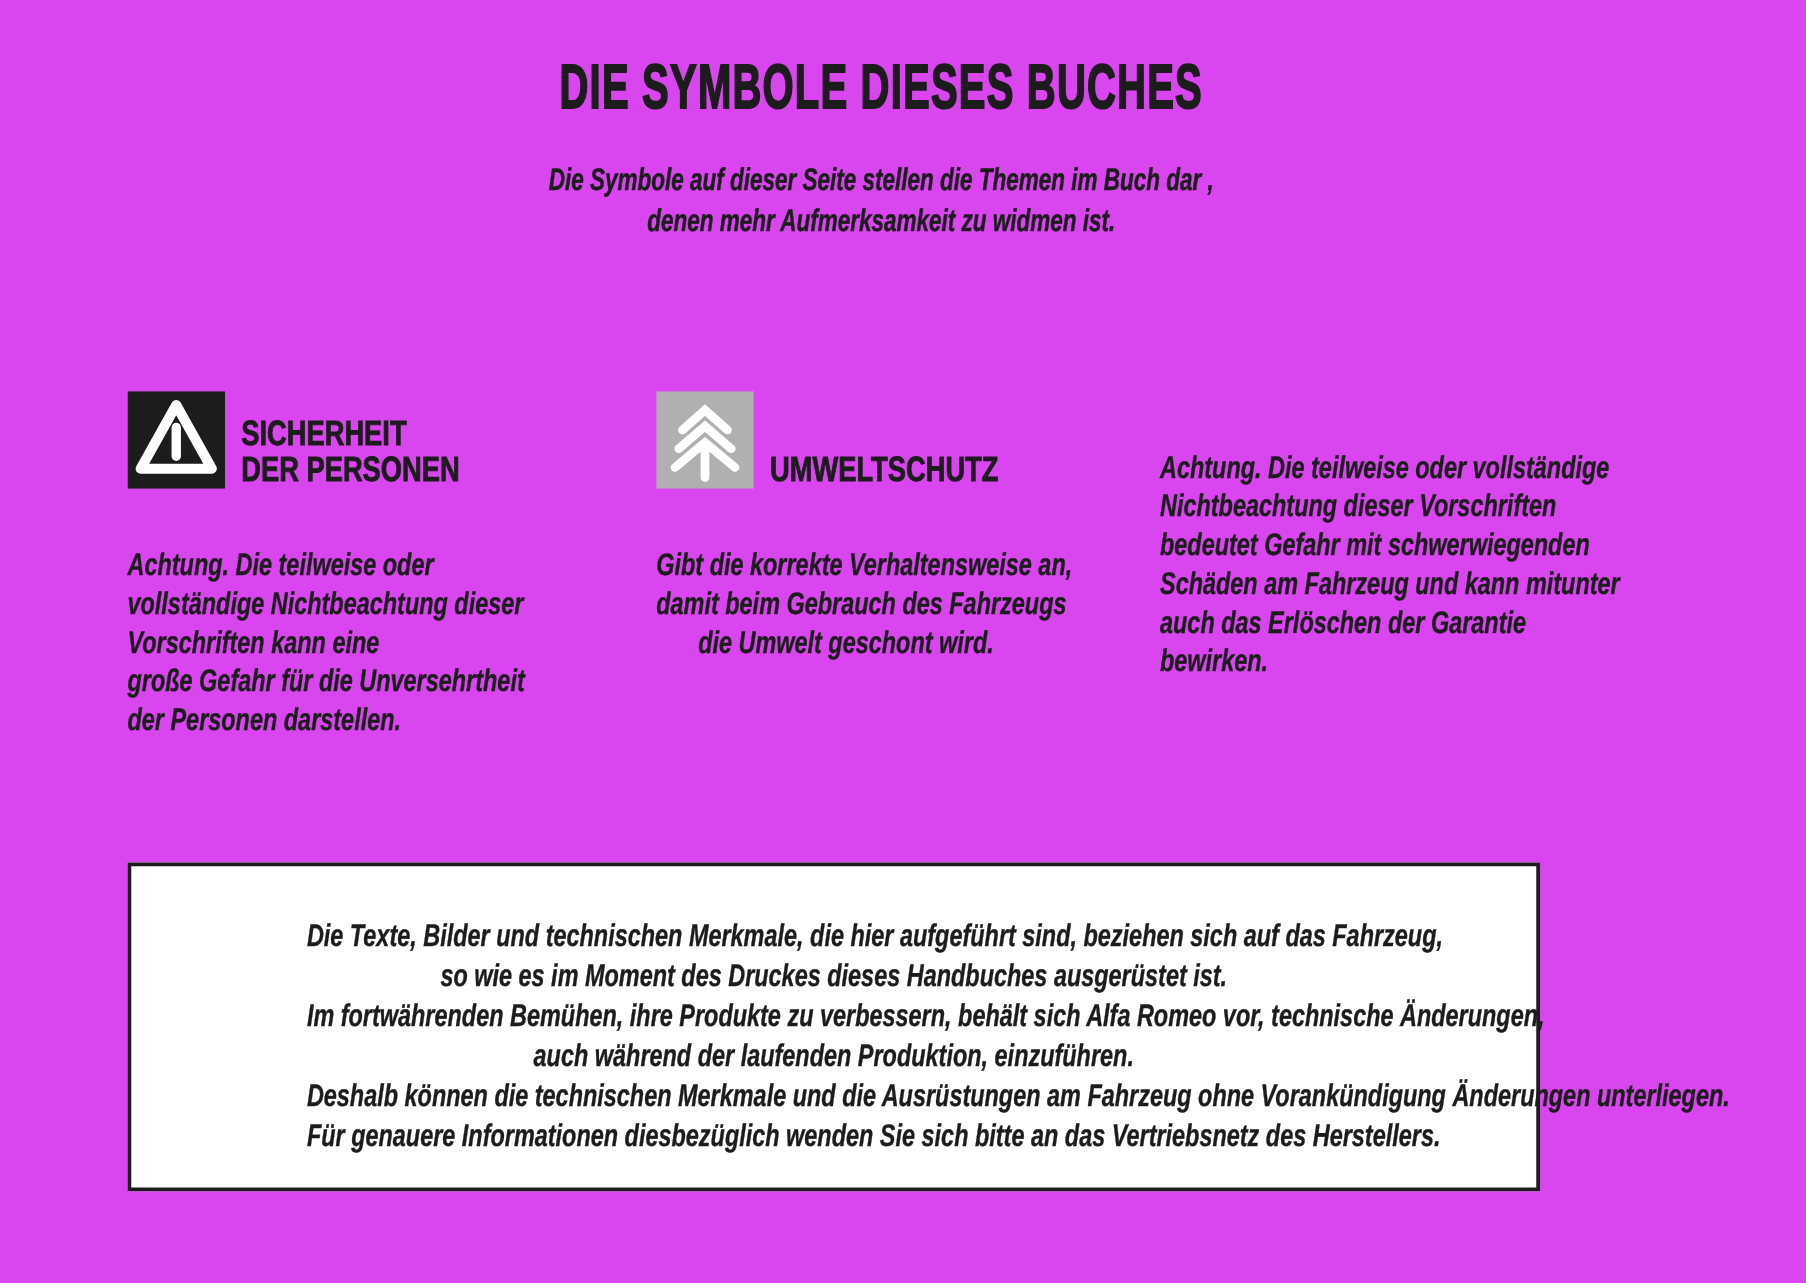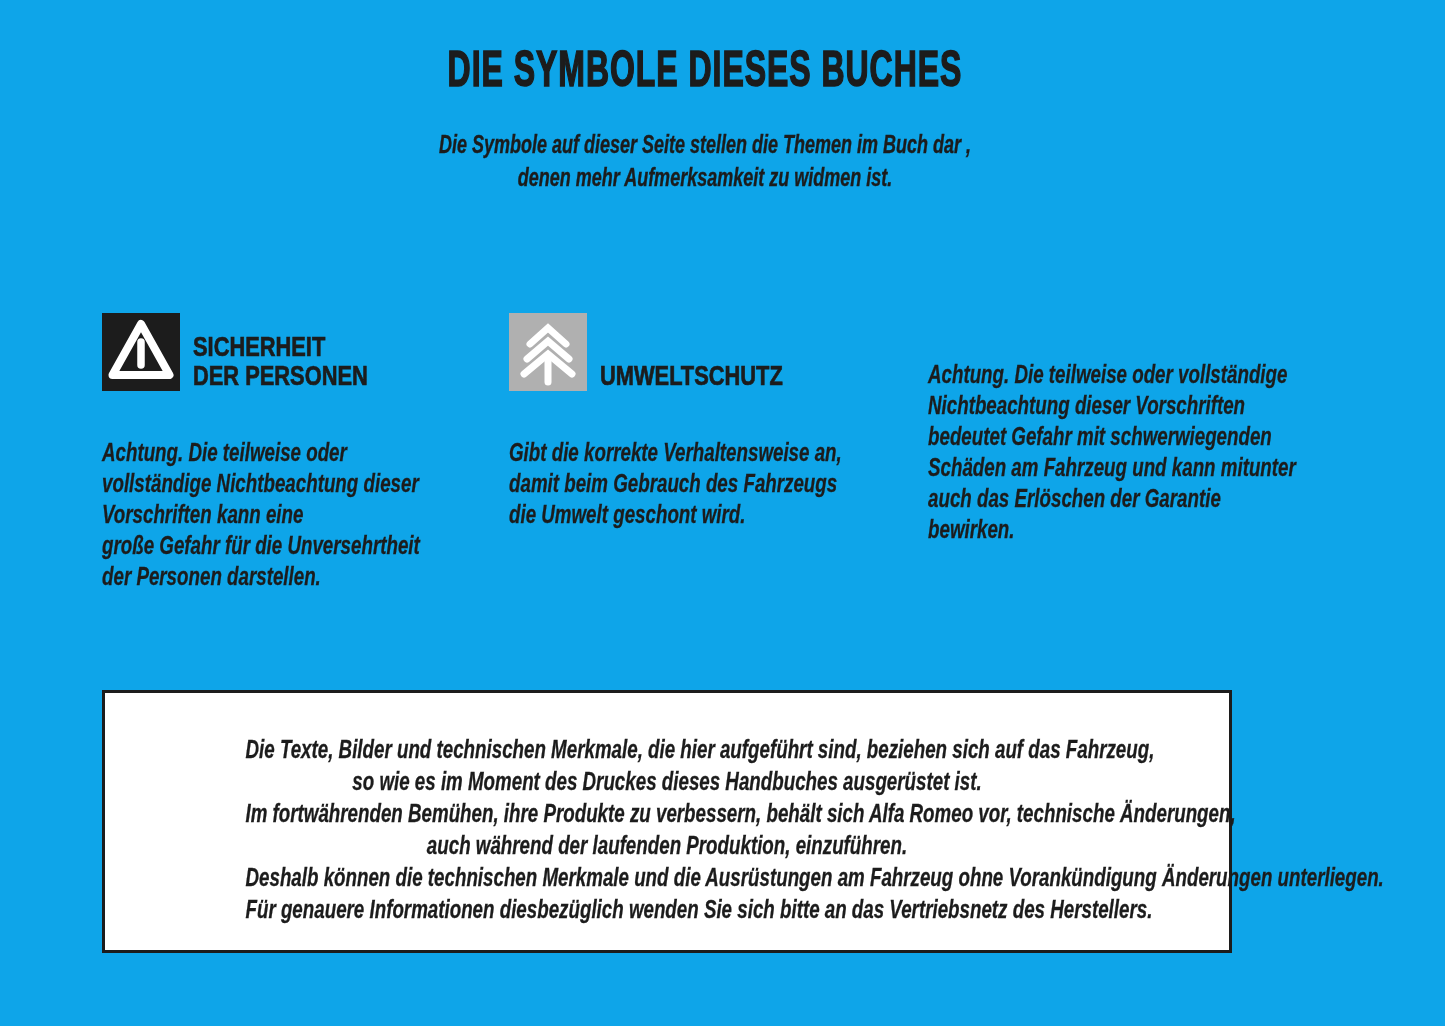--- a/index.html
+++ b/index.html
@@ -1,20 +1,20 @@
 <!DOCTYPE html>
 <html><head>
 <meta charset="utf-8">
 <style>
   * { margin:0; padding:0; box-sizing:border-box; }
   html,body { background:#ffffff; }
   .page {
     position:relative;
     width:1445px; height:1026px;
-    background:#0ea5e9;
+    background:#d946ef;
     color:#1c1c1c;
     font-family:"Liberation Sans", sans-serif;
     overflow:hidden;
   }
   .content { position:absolute; left:100px; top:0; width:1210px; height:100%; }
 
   .title {
     position:absolute; top:40px; left:0; width:100%;
     text-align:center;
     font-size:50px; font-weight:bold; letter-spacing:1.5px;
@@ -27,21 +27,21 @@
     text-align:center;
     font-style:italic; font-weight:bold;
     font-size:25px; line-height:33px;
     -webkit-text-stroke:0.4px #1c1c1c;
     transform:scaleX(0.72); transform-origin:center top;
     white-space:nowrap;
   }
 
   .col { position:absolute; top:313px; }
   .col-1 { left:2px;   width:350px; }
-  .col-2 { left:409px; width:360px; }
+  .col-2 { left:425px; width:360px;text-align:right; }
   .col-3 { left:828px; width:395px; }
 
   .symbol-head { display:flex; align-items:flex-end; gap:13px; height:78px; }
   .icon-box { width:78px; height:78px; flex:0 0 auto; display:block; }
   .icon-box svg { display:block; width:100%; height:100%; }
   .symbol-label {
     font-weight:bold; font-size:28px; line-height:28.5px;
     -webkit-text-stroke:0.7px #1c1c1c;
     transform:scaleX(0.78); transform-origin:left bottom;
     white-space:nowrap; padding-bottom:1px;

